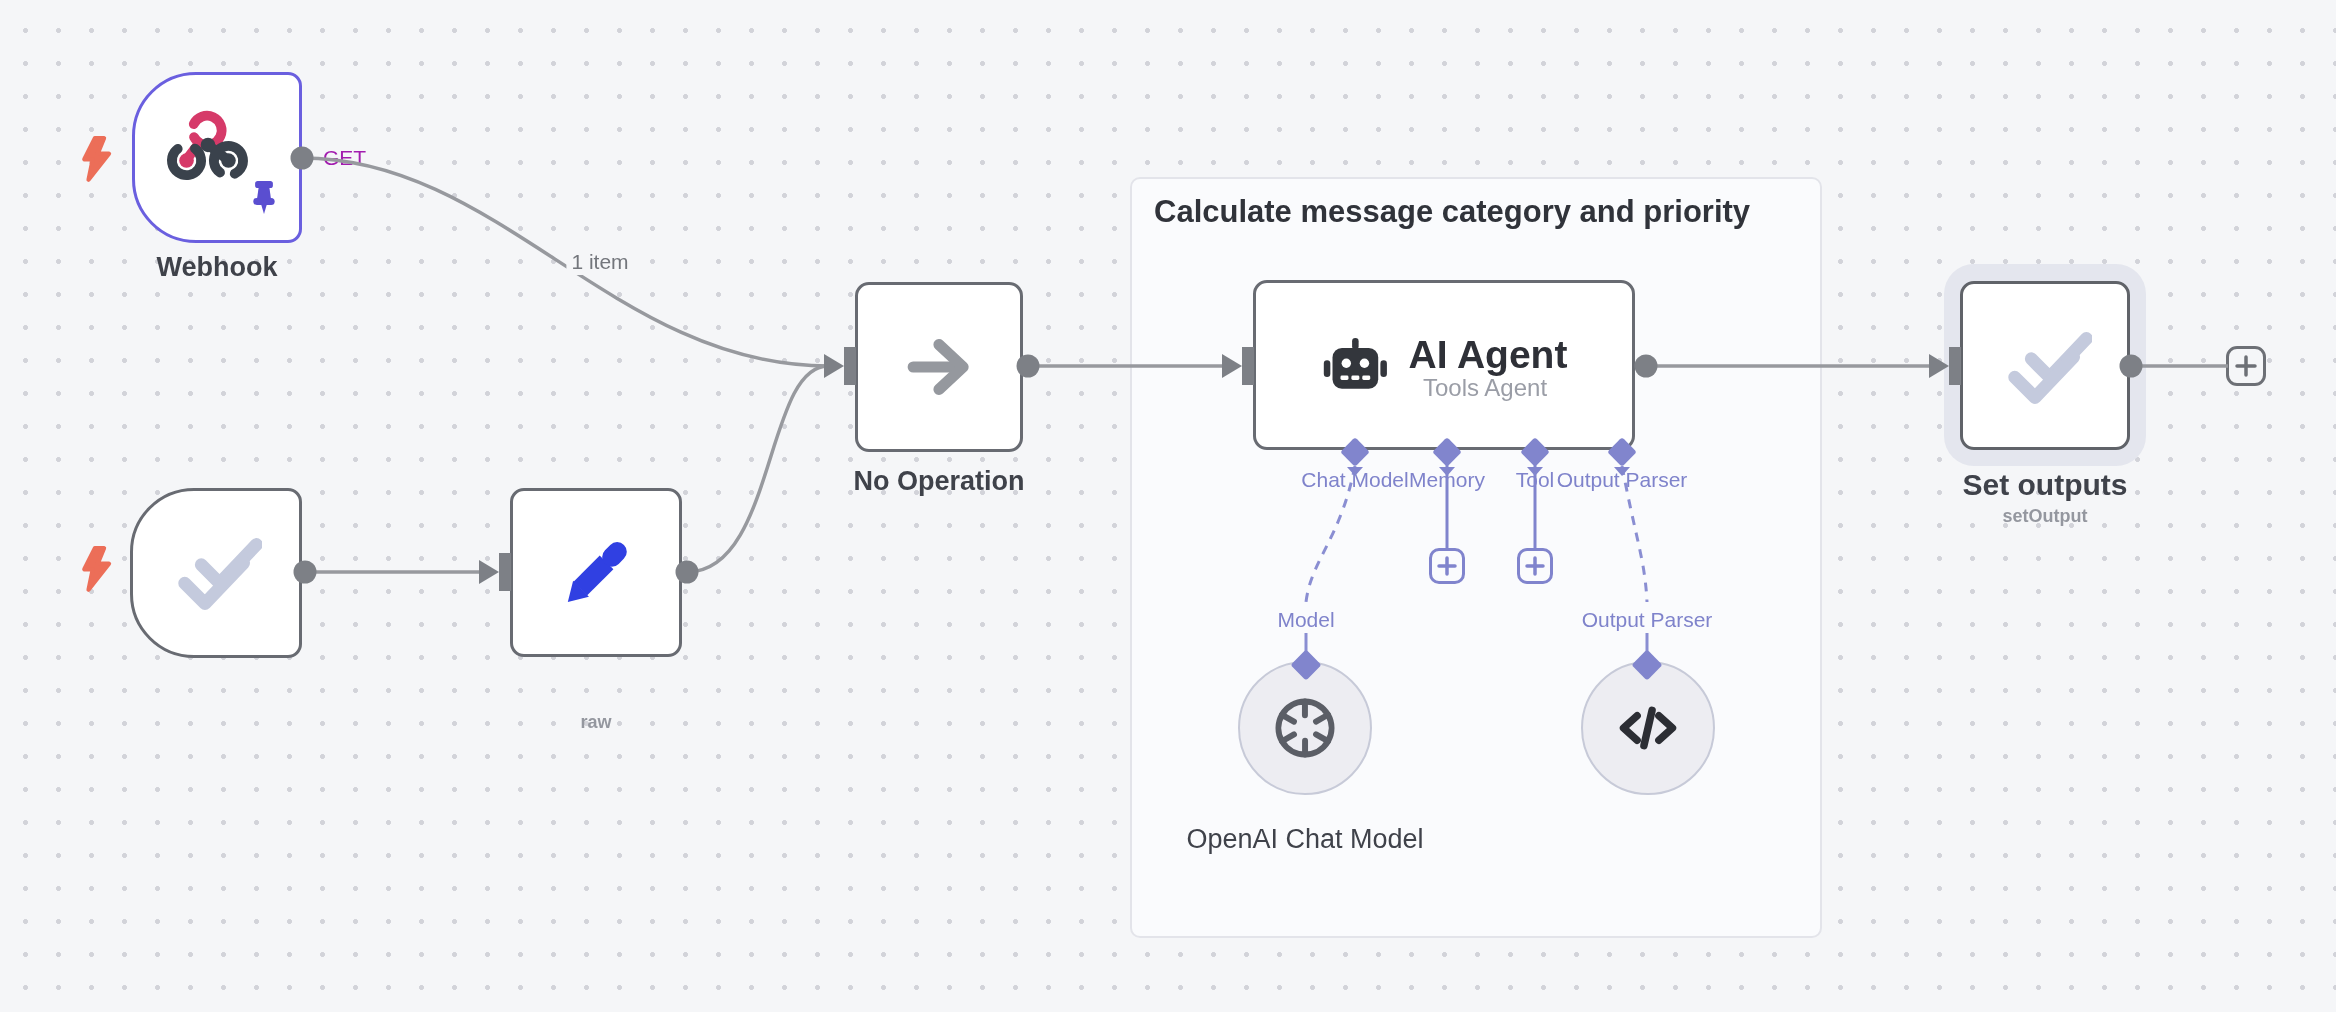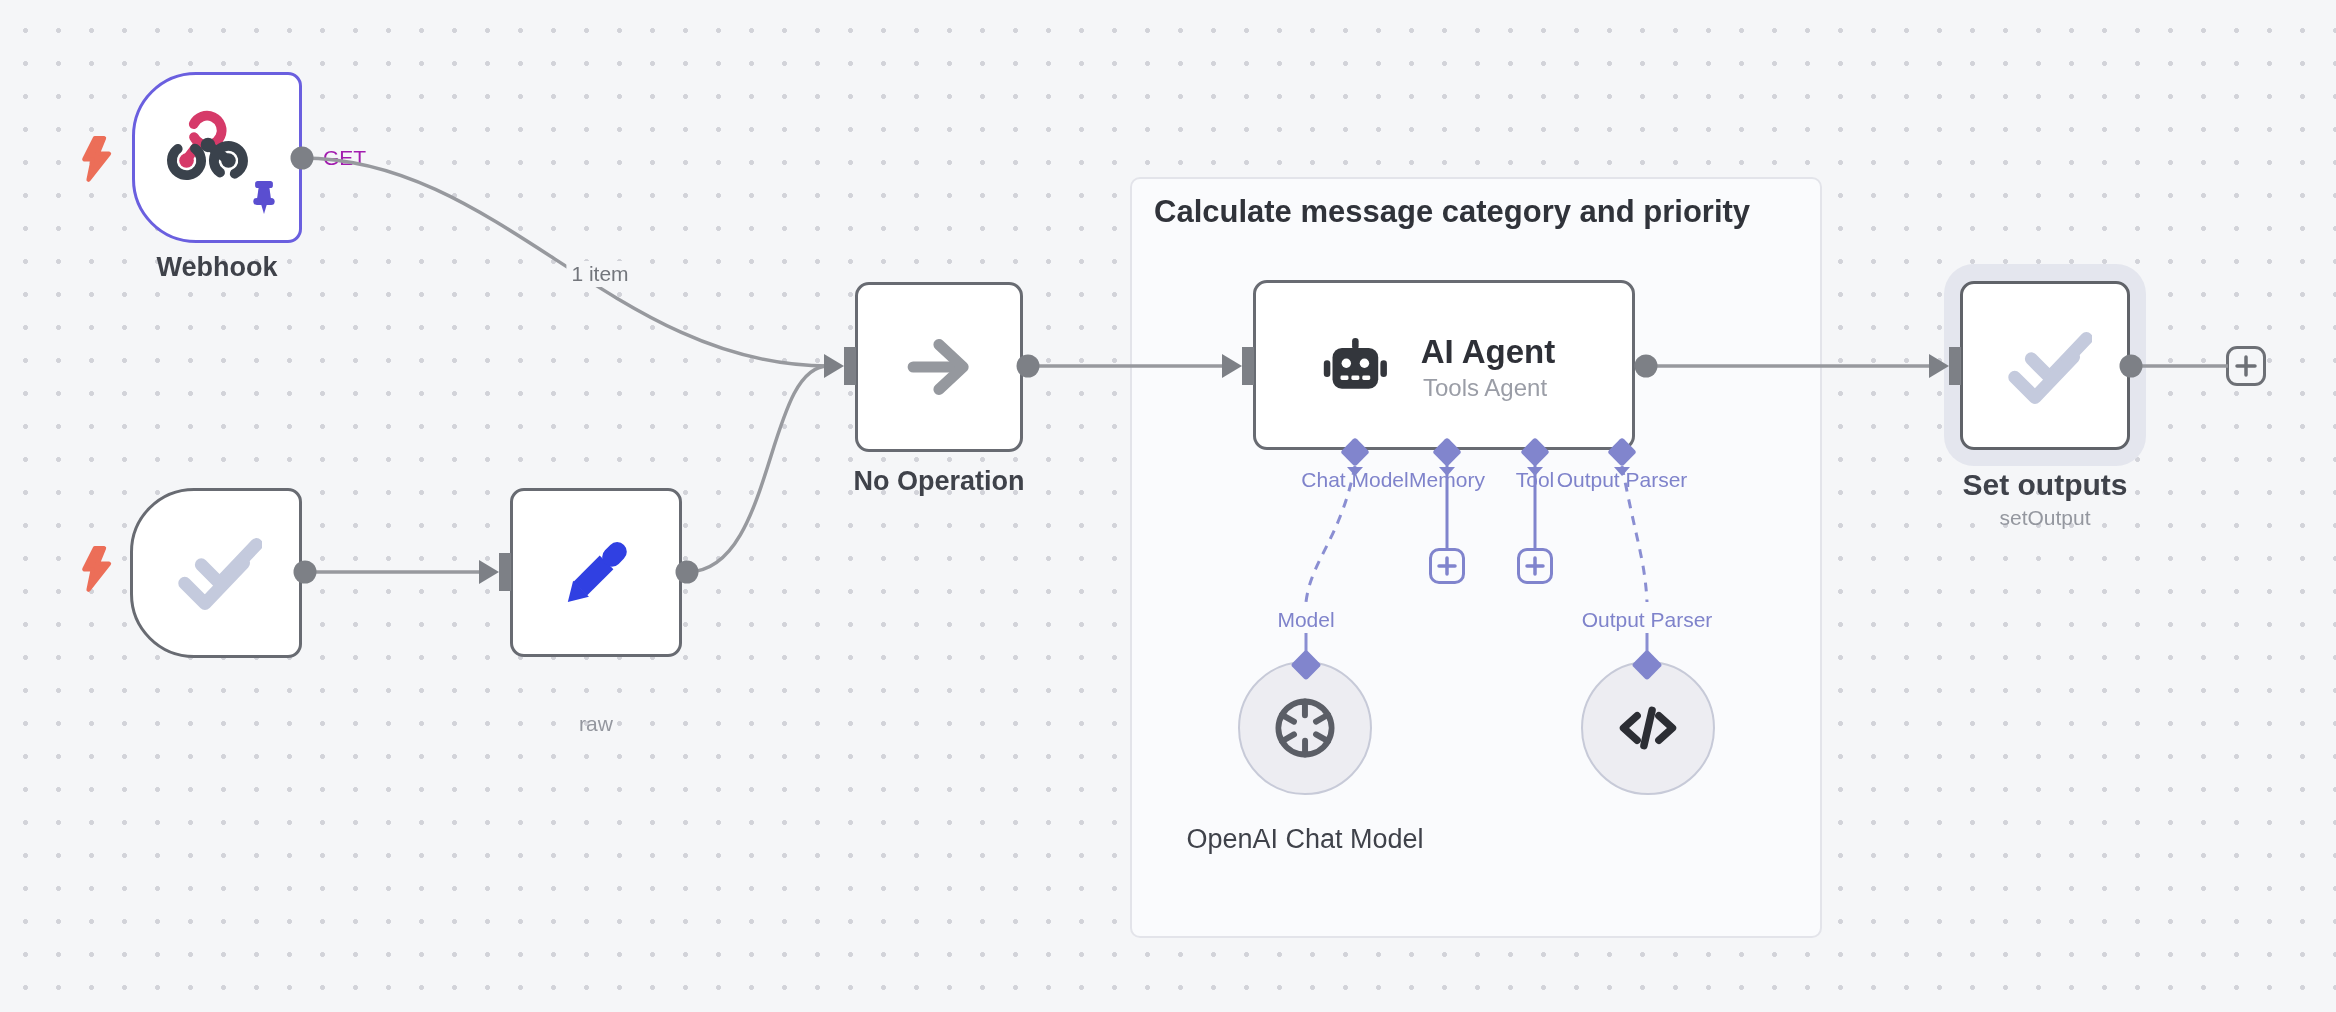--- a/index.html
+++ b/index.html
@@ -26,32 +26,32 @@
   }
   .trigger{border-radius:64px 14px 14px 64px;}
   .node-icon{position:absolute;}
   .node-label{
     position:absolute;transform:translateX(-50%);text-align:left;
     font-size:27px;font-weight:600;color:#3f424a;white-space:nowrap;line-height:1.26;
   }
   .node-label.wrap{white-space:normal;}
   .node-sub{
     position:absolute;transform:translateX(-50%);text-align:left;
-    font-size:21px;font-weight:400;color:#94979f;white-space:nowrap;
+    font-size:18px;font-weight:700;color:#94979f;white-space:nowrap;
   }
   .edge-label{
     position:absolute;transform:translate(-50%,-50%);
-    font-size:21px;color:#73767c;background:#f5f6f8;padding:1px 5px;white-space:nowrap;margin-top:12px;
+    font-size:21px;color:#73767c;background:#f5f6f8;padding:1px 5px;white-space:nowrap;
   }
   .get-label{
     position:absolute;transform:translate(0,-50%);
     font-size:21px;color:#a21caf;background:#f5f6f8;padding:1px 3px;white-space:nowrap;
   }
   .agent-title{
-    position:absolute;transform:translateX(-50%);font-size:33px;font-weight:600;color:#2e3037;white-space:nowrap;
+    position:absolute;transform:translateX(-50%);font-size:39px;font-weight:600;color:#2e3037;white-space:nowrap;
   }
   .agent-sub{
     position:absolute;transform:translateX(-50%);font-size:24px;font-weight:400;color:#9a9da6;white-space:nowrap;
   }
   .port-label{
     position:absolute;top:468px;transform:translateX(-50%);
     font-size:21px;color:#7f83cb;white-space:nowrap;
   }
   .sub-port-label{
     position:absolute;top:608px;transform:translateX(-50%);

